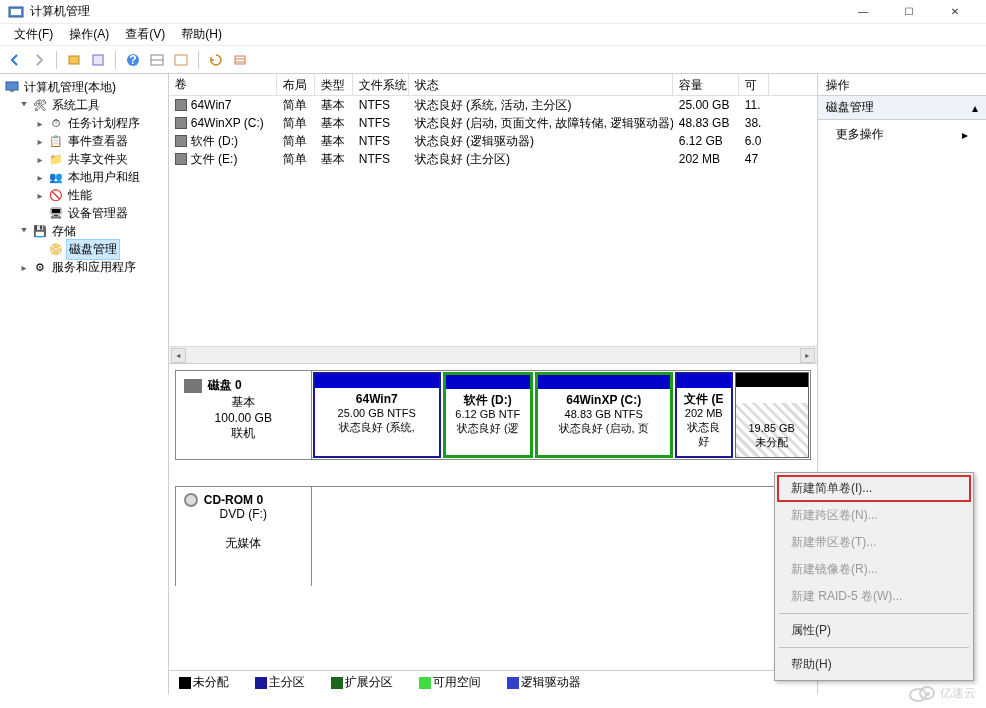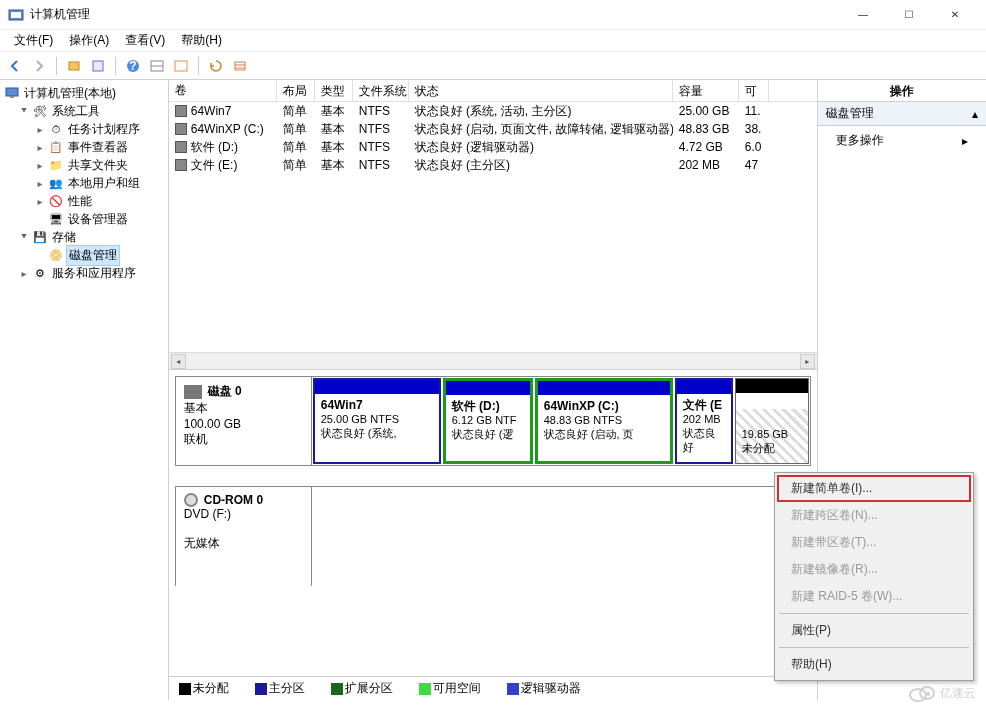--- a/index.html
+++ b/index.html
@@ -1,19 +1,19 @@
 <!DOCTYPE html>
 <html><head>
 <meta charset="utf-8">
 <style>
 * { box-sizing: border-box; margin: 0; padding: 0; font-family: "Microsoft YaHei", "Segoe UI", Tahoma, sans-serif; font-size: 12px; }
 body { background: #fff; width: 986px; height: 708px; overflow: hidden; position: relative; }
 
 
-.titlebar { height: 30px; display: flex; align-items: center; padding: 0 8px; background: #fff; border-bottom: 1px solid #eee; }
+.titlebar { height: 24px; display: flex; align-items: center; padding: 0 8px; background: #fff; border-bottom: 1px solid #eee; }
 .titlebar .app-icon { width: 16px; height: 16px; margin-right: 6px; }
 .titlebar .title { flex: 1; }
 .win-controls { display: flex; }
 .win-controls div { width: 46px; height: 30px; display: flex; align-items: center; justify-content: center; font-size: 10px; color: #333; }
 
 
 .menubar { height: 22px; display: flex; align-items: center; padding: 0 6px; border-bottom: 1px solid #eee; text-align: center; }
 .menubar span { padding: 2px 8px; }
 
 
@@ -50,21 +50,21 @@
 .c-fs { width: 56px; }
 .c-status { width: 264px; }
 .c-cap { width: 66px; }
 .c-free { width: 30px; }
 .vicon { width: 12px; height: 12px; background: #888; margin-right: 4px; display: inline-block; border: 1px solid #555; }
 .scroll-bar-h { height: 17px; background: #f0f0f0; border-top: 1px solid #dcdcdc; display: flex; align-items: center; justify-content: space-between; padding: 0 2px; }
 .scroll-btn { width: 15px; height: 15px; background: #e8e8e8; border: 1px solid #ccc; display: flex; align-items: center; justify-content: center; font-size: 8px; color: #555; }
 
 
 .disk-view { flex: 1; overflow: auto; padding: 6px; background: #fff; }
-.disk-row { display: flex; margin-bottom: 20px; border: 1px solid #888; height: 90px; }
+.disk-row { display: flex; margin-bottom: 26px; border: 1px solid #888; height: 90px; text-align: center; }
 .disk-info { width: 136px; border-right: 1px solid #888; padding: 6px 8px; display: flex; flex-direction: column; }
 .disk-info .di-title { display: flex; align-items: center; font-weight: bold; }
 .disk-info .di-icon { width: 18px; height: 14px; background: #777; margin-right: 6px; position: relative; }
 .disk-info .di-icon.cd { background: #ddd; border-radius: 50%; width: 14px; height: 14px; border: 2px solid #888; }
 .disk-parts { flex: 1; display: flex; }
 .part { border: 1px solid #666; margin: 1px; display: flex; flex-direction: column; }
 .part .phdr { height: 14px; background: #0000cc; }
 .part.unalloc .phdr { background: #000; }
 .part .pbody { flex: 1; padding: 4px 6px; overflow: hidden; font-size: 11px; line-height: 14px; }
 .part.primary { border: 2px solid #1a1a99; }
@@ -76,21 +76,21 @@
 .legend { height: 24px; border-top: 1px solid #d0d0d0; display: flex; align-items: center; padding: 0 10px; gap: 6px; }
 .legend .lgbox { width: 12px; height: 12px; display: inline-block; margin-right: 2px; vertical-align: middle; }
 .legend span { margin-right: 10px; display: inline-flex; align-items: center; }
 .lg-unalloc { background: #000; }
 .lg-primary { background: #1a1a99; }
 .lg-ext { background: #1a661a; }
 .lg-free { background: #3edc3e; }
 .lg-logical { background: #3040cc; }
 
 
-.action-panel .ahdr { height: 22px; background: #fff; border-bottom: 1px solid #d0d0d0; padding: 3px 8px; font-weight: bold; text-align: center; }
+.action-panel .ahdr { height: 22px; background: #fff; border-bottom: 1px solid #d0d0d0; padding: 3px 8px; font-weight: normal; }
 .action-panel .asection { background: #eef3fa; border-bottom: 1px solid #c0d0e0; padding: 3px 8px; display: flex; align-items: center; justify-content: space-between; }
 .action-panel .aitem { padding: 6px 18px; display: flex; align-items: center; justify-content: space-between; }
 
 
 .context-menu { position: absolute; top: 472px; left: 774px; width: 200px; background: #f0f0f0; border: 1px solid #a0a0a0; box-shadow: 2px 2px 4px rgba(0,0,0,0.25); padding: 2px; z-index: 100; }
 .context-menu .citem { padding: 5px 14px; color: #333; }
 .context-menu .citem.disabled { color: #9a9a9a; }
 .context-menu .csep { height: 1px; background: #c0c0c0; margin: 3px 2px; }
 .context-menu .citem.highlighted { border: 2px solid #d03030; padding: 3px 12px; }
 
@@ -303,21 +303,21 @@
             <div class="c-status">状态良好 (启动, 页面文件, 故障转储, 逻辑驱动器)</div>
             <div class="c-cap">48.83 GB</div>
             <div class="c-free">38.</div>
           </div>
           <div class="vol-row">
             <div class="c-vol"><span class="vicon"></span>软件 (D:)</div>
             <div class="c-layout">简单</div>
             <div class="c-type">基本</div>
             <div class="c-fs">NTFS</div>
             <div class="c-status">状态良好 (逻辑驱动器)</div>
-            <div class="c-cap">4.72 GB</div>
+            <div class="c-cap">6.12 GB</div>
             <div class="c-free">6.0</div>
           </div>
           <div class="vol-row">
             <div class="c-vol"><span class="vicon"></span>文件 (E:)</div>
             <div class="c-layout">简单</div>
             <div class="c-type">基本</div>
             <div class="c-fs">NTFS</div>
             <div class="c-status">状态良好 (主分区)</div>
             <div class="c-cap">202 MB</div>
             <div class="c-free">47</div>

